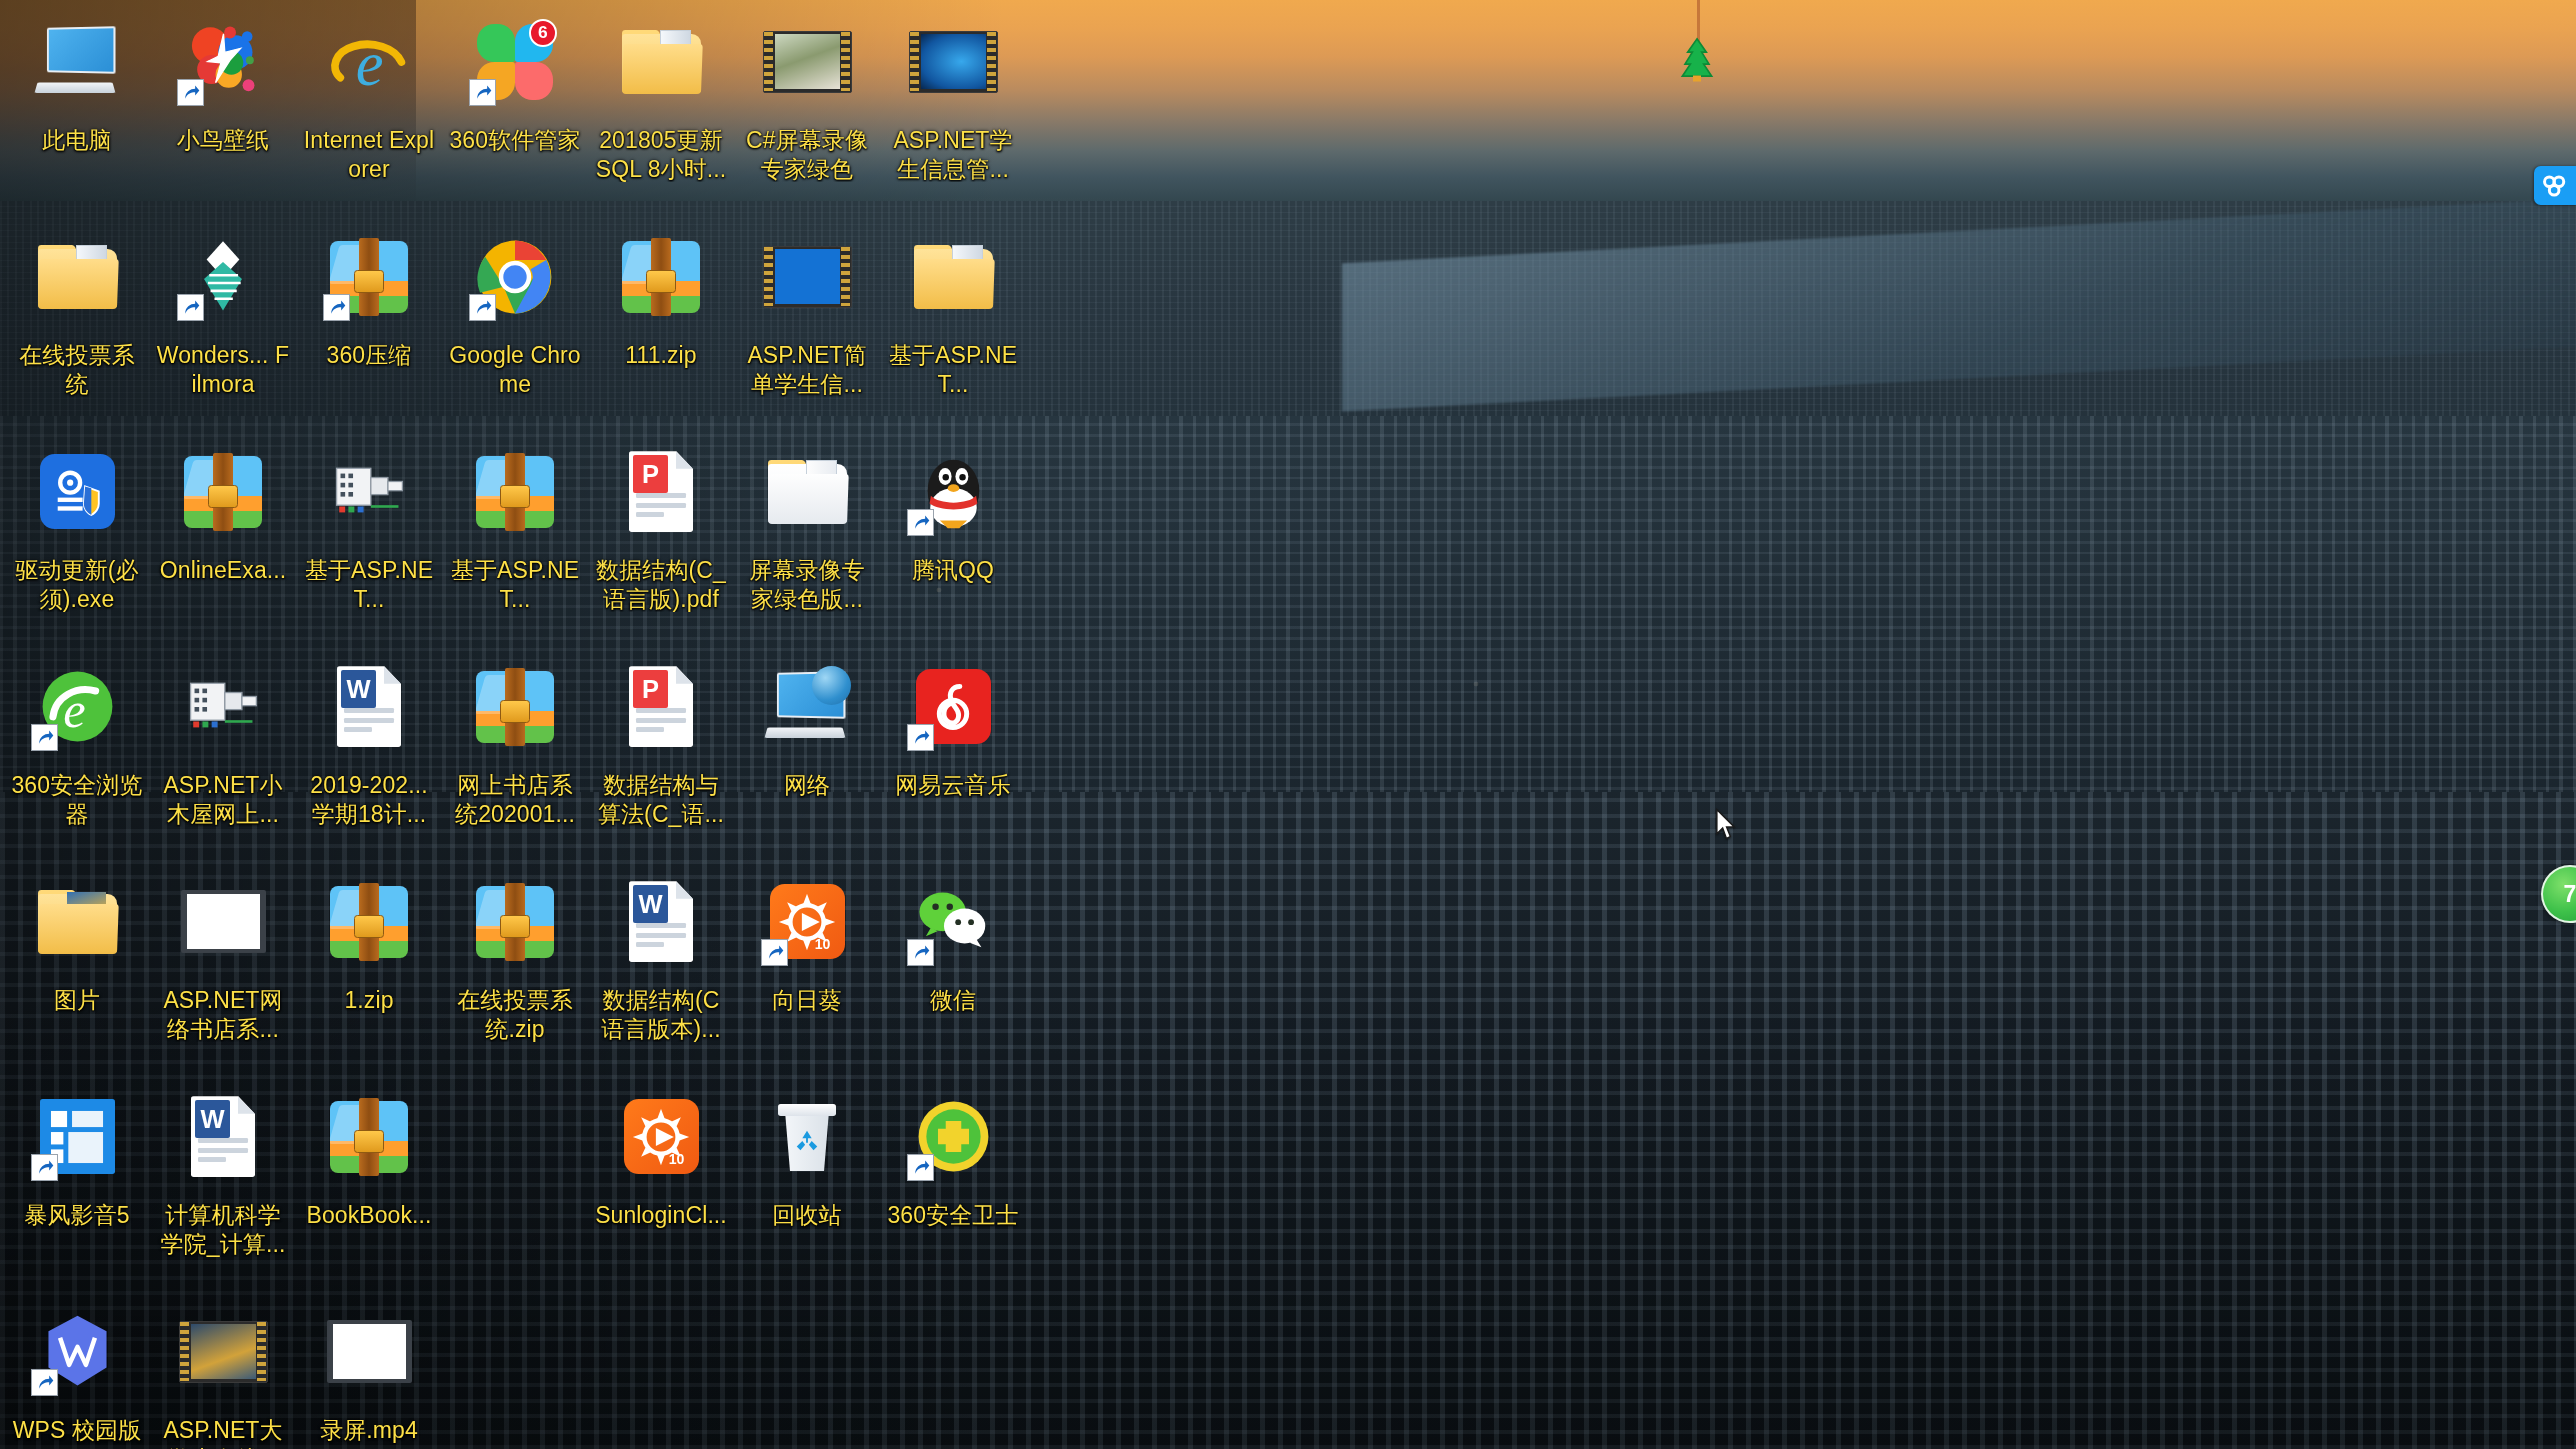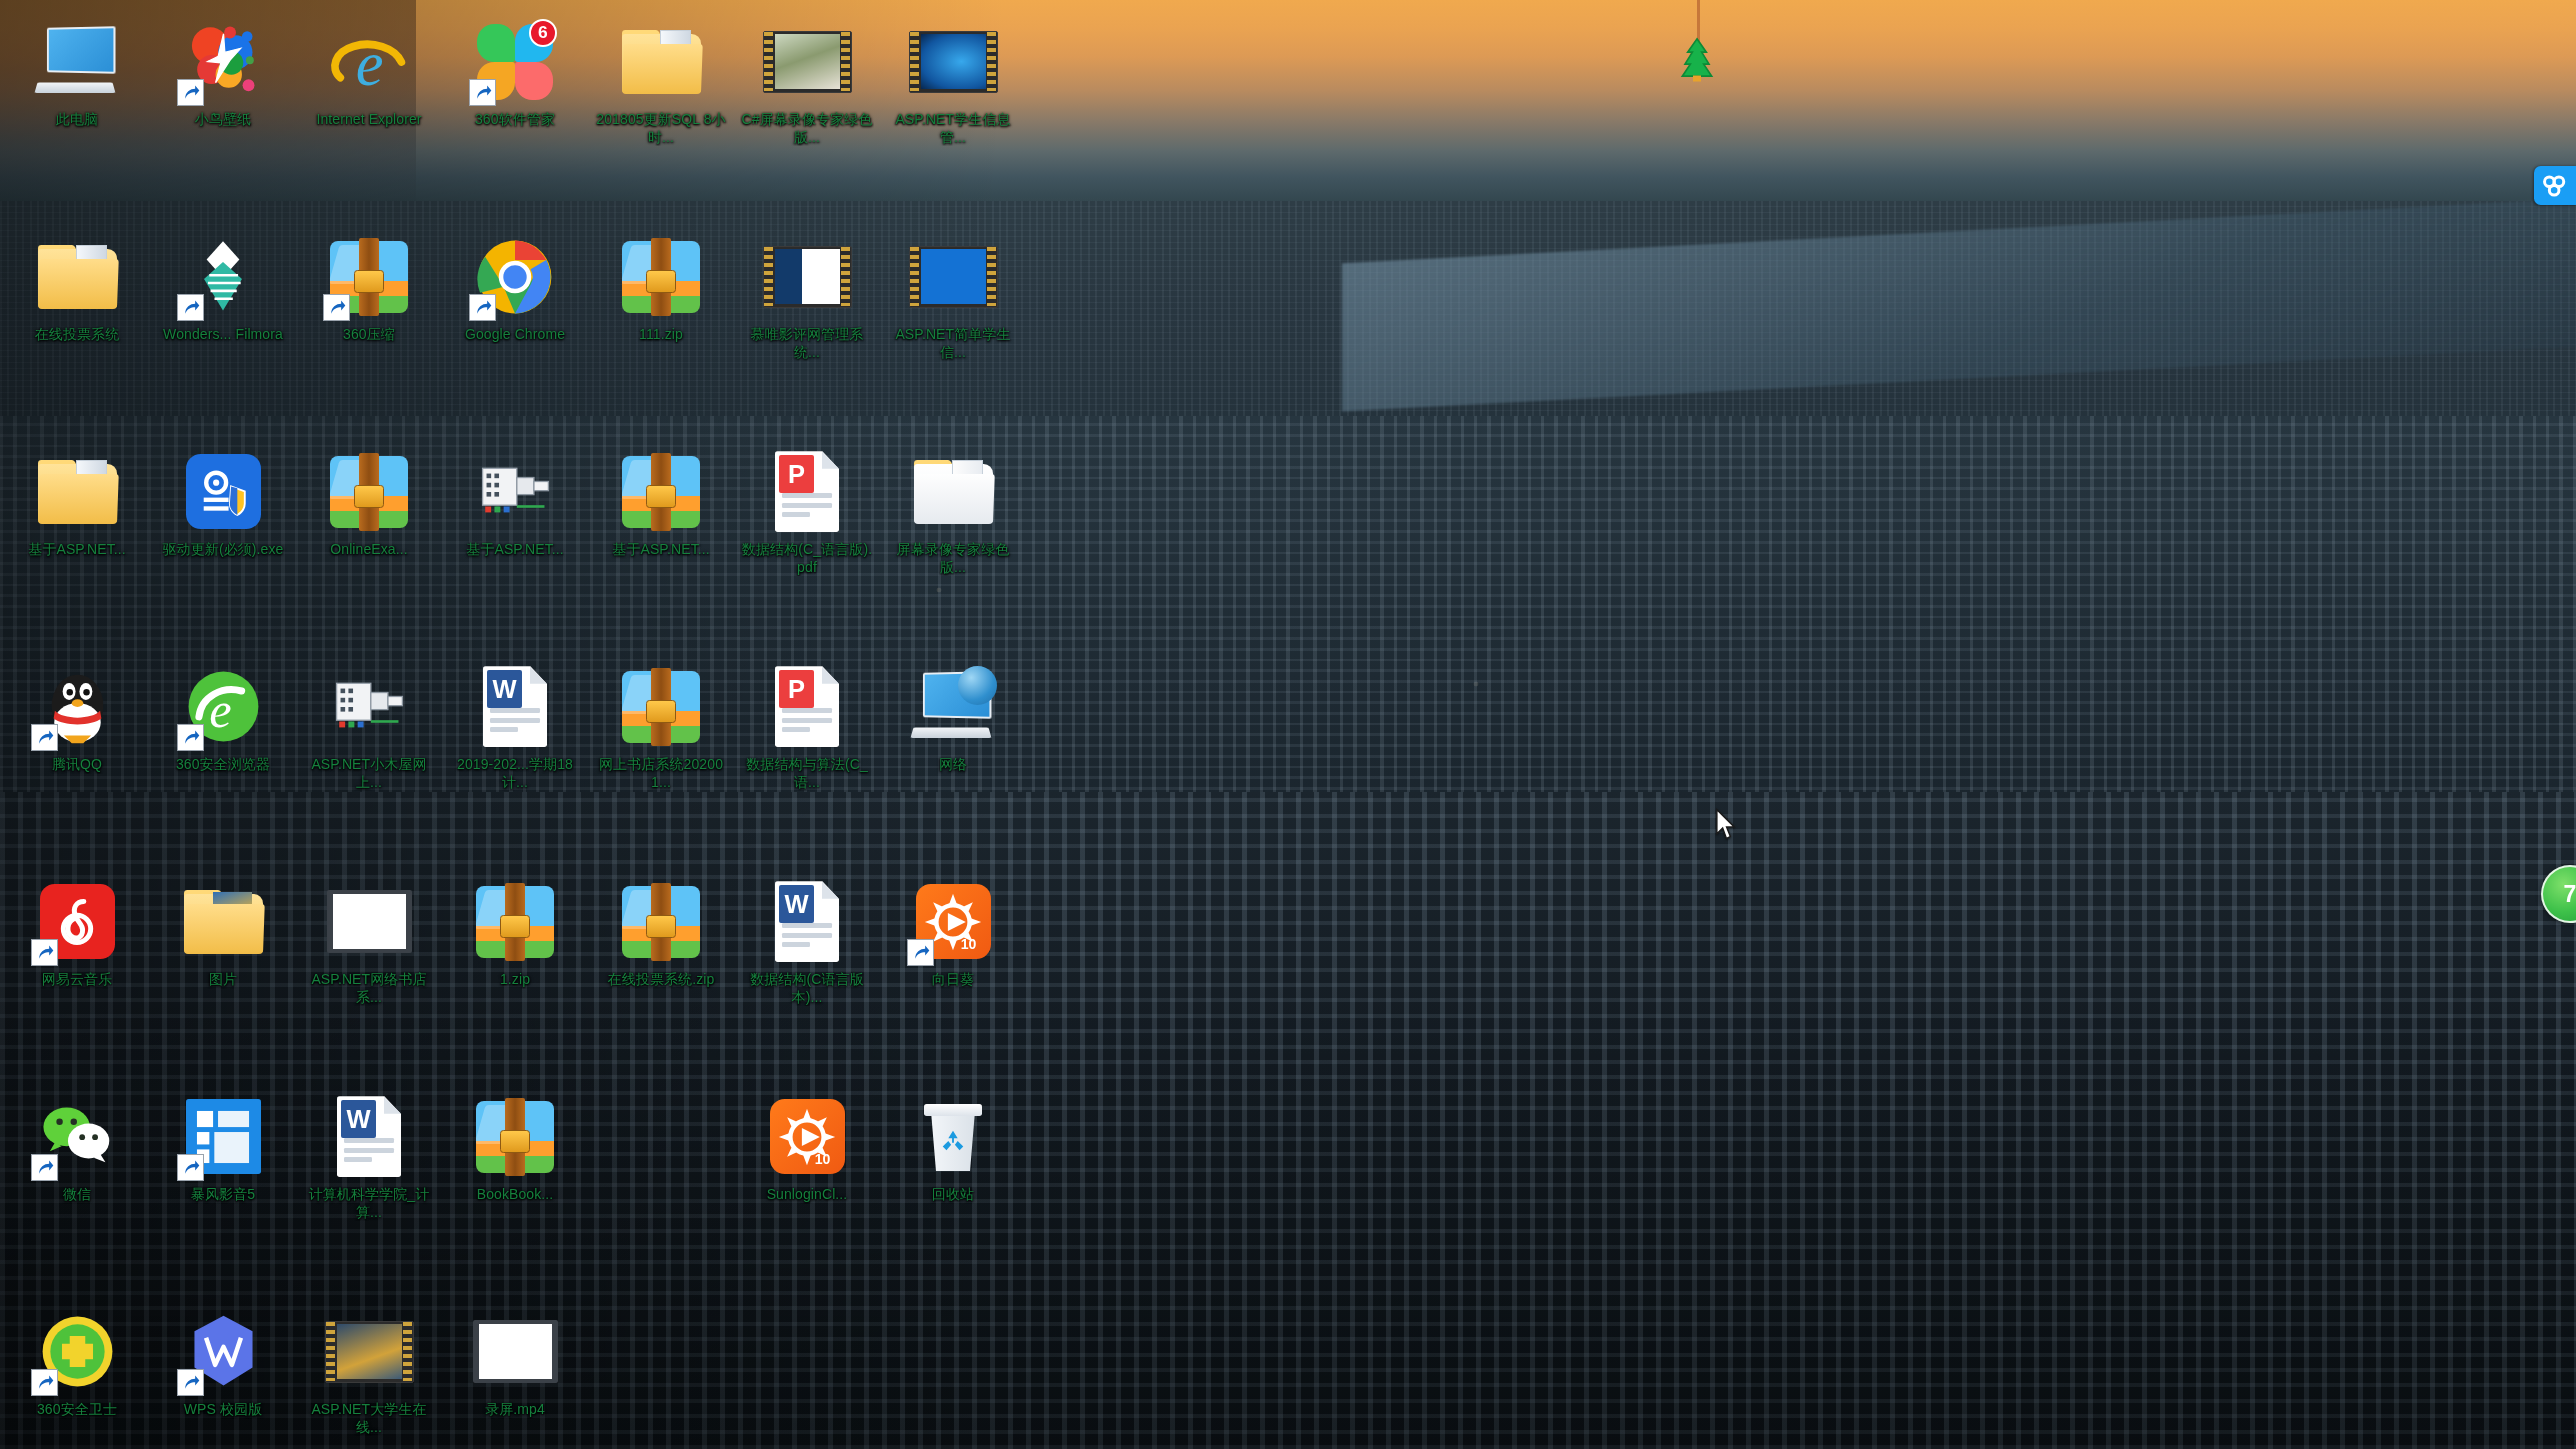--- a/index.html
+++ b/index.html
@@ -109,25 +109,25 @@
     padding-top: 9.4px;
     cursor:pointer;
   }
   .icon-art {
     position:relative;
     width:94px; height:94px;
     display:flex; align-items:center; justify-content:center;
     flex:0 0 auto;
   }
   .icon-label {
-    margin-top: 2px;
+    margin-top: 17px;
     width: 134px;
     text-align:center;
-    color:#15803d;
-    font-size: 14px;
+    color:#fde047;
+    font-size: 23px;
     line-height: 1.27;
     letter-spacing:0.1px;
     text-shadow: 0 0 3.4px rgba(0,0,0,.95), 0.7px 0.7px 2px rgba(0,0,0,.95), -0.7px 0.7px 2px rgba(0,0,0,.85);
     word-break: break-all;
     max-height: 56px;
     overflow:hidden;
   }
 
   
   .shortcut-arrow {
@@ -478,31 +478,20 @@
         <div class="icon-art">
           <div class="zipicon">
             <div class="body">
               <div class="gloss"></div>
             </div>
             <div class="strap"></div>
             <div class="buckle"></div>
           </div>
         </div>
         <div class="icon-label">111.zip</div>
-      </div>
-      <div class="icon-cell">
-        <div class="icon-art">
-          <div class="vid">
-            <div class="frame"></div>
-            <div class="perfL"></div>
-            <div class="perfR"></div>
-            <div class="screen" style="background:linear-gradient(90deg,#123a6a 0 42%,#ffffff 42% 100%)"></div>
-          </div>
-        </div>
-        <div class="icon-label">慕唯影评网管理系统...</div>
       </div>
       <div class="icon-cell">
         <div class="icon-art">
           <div class="vid">
             <div class="frame"></div>
             <div class="perfL"></div>
             <div class="perfR"></div>
             <div class="screen" style="background:#1472d4"></div>
           </div>
         </div>

